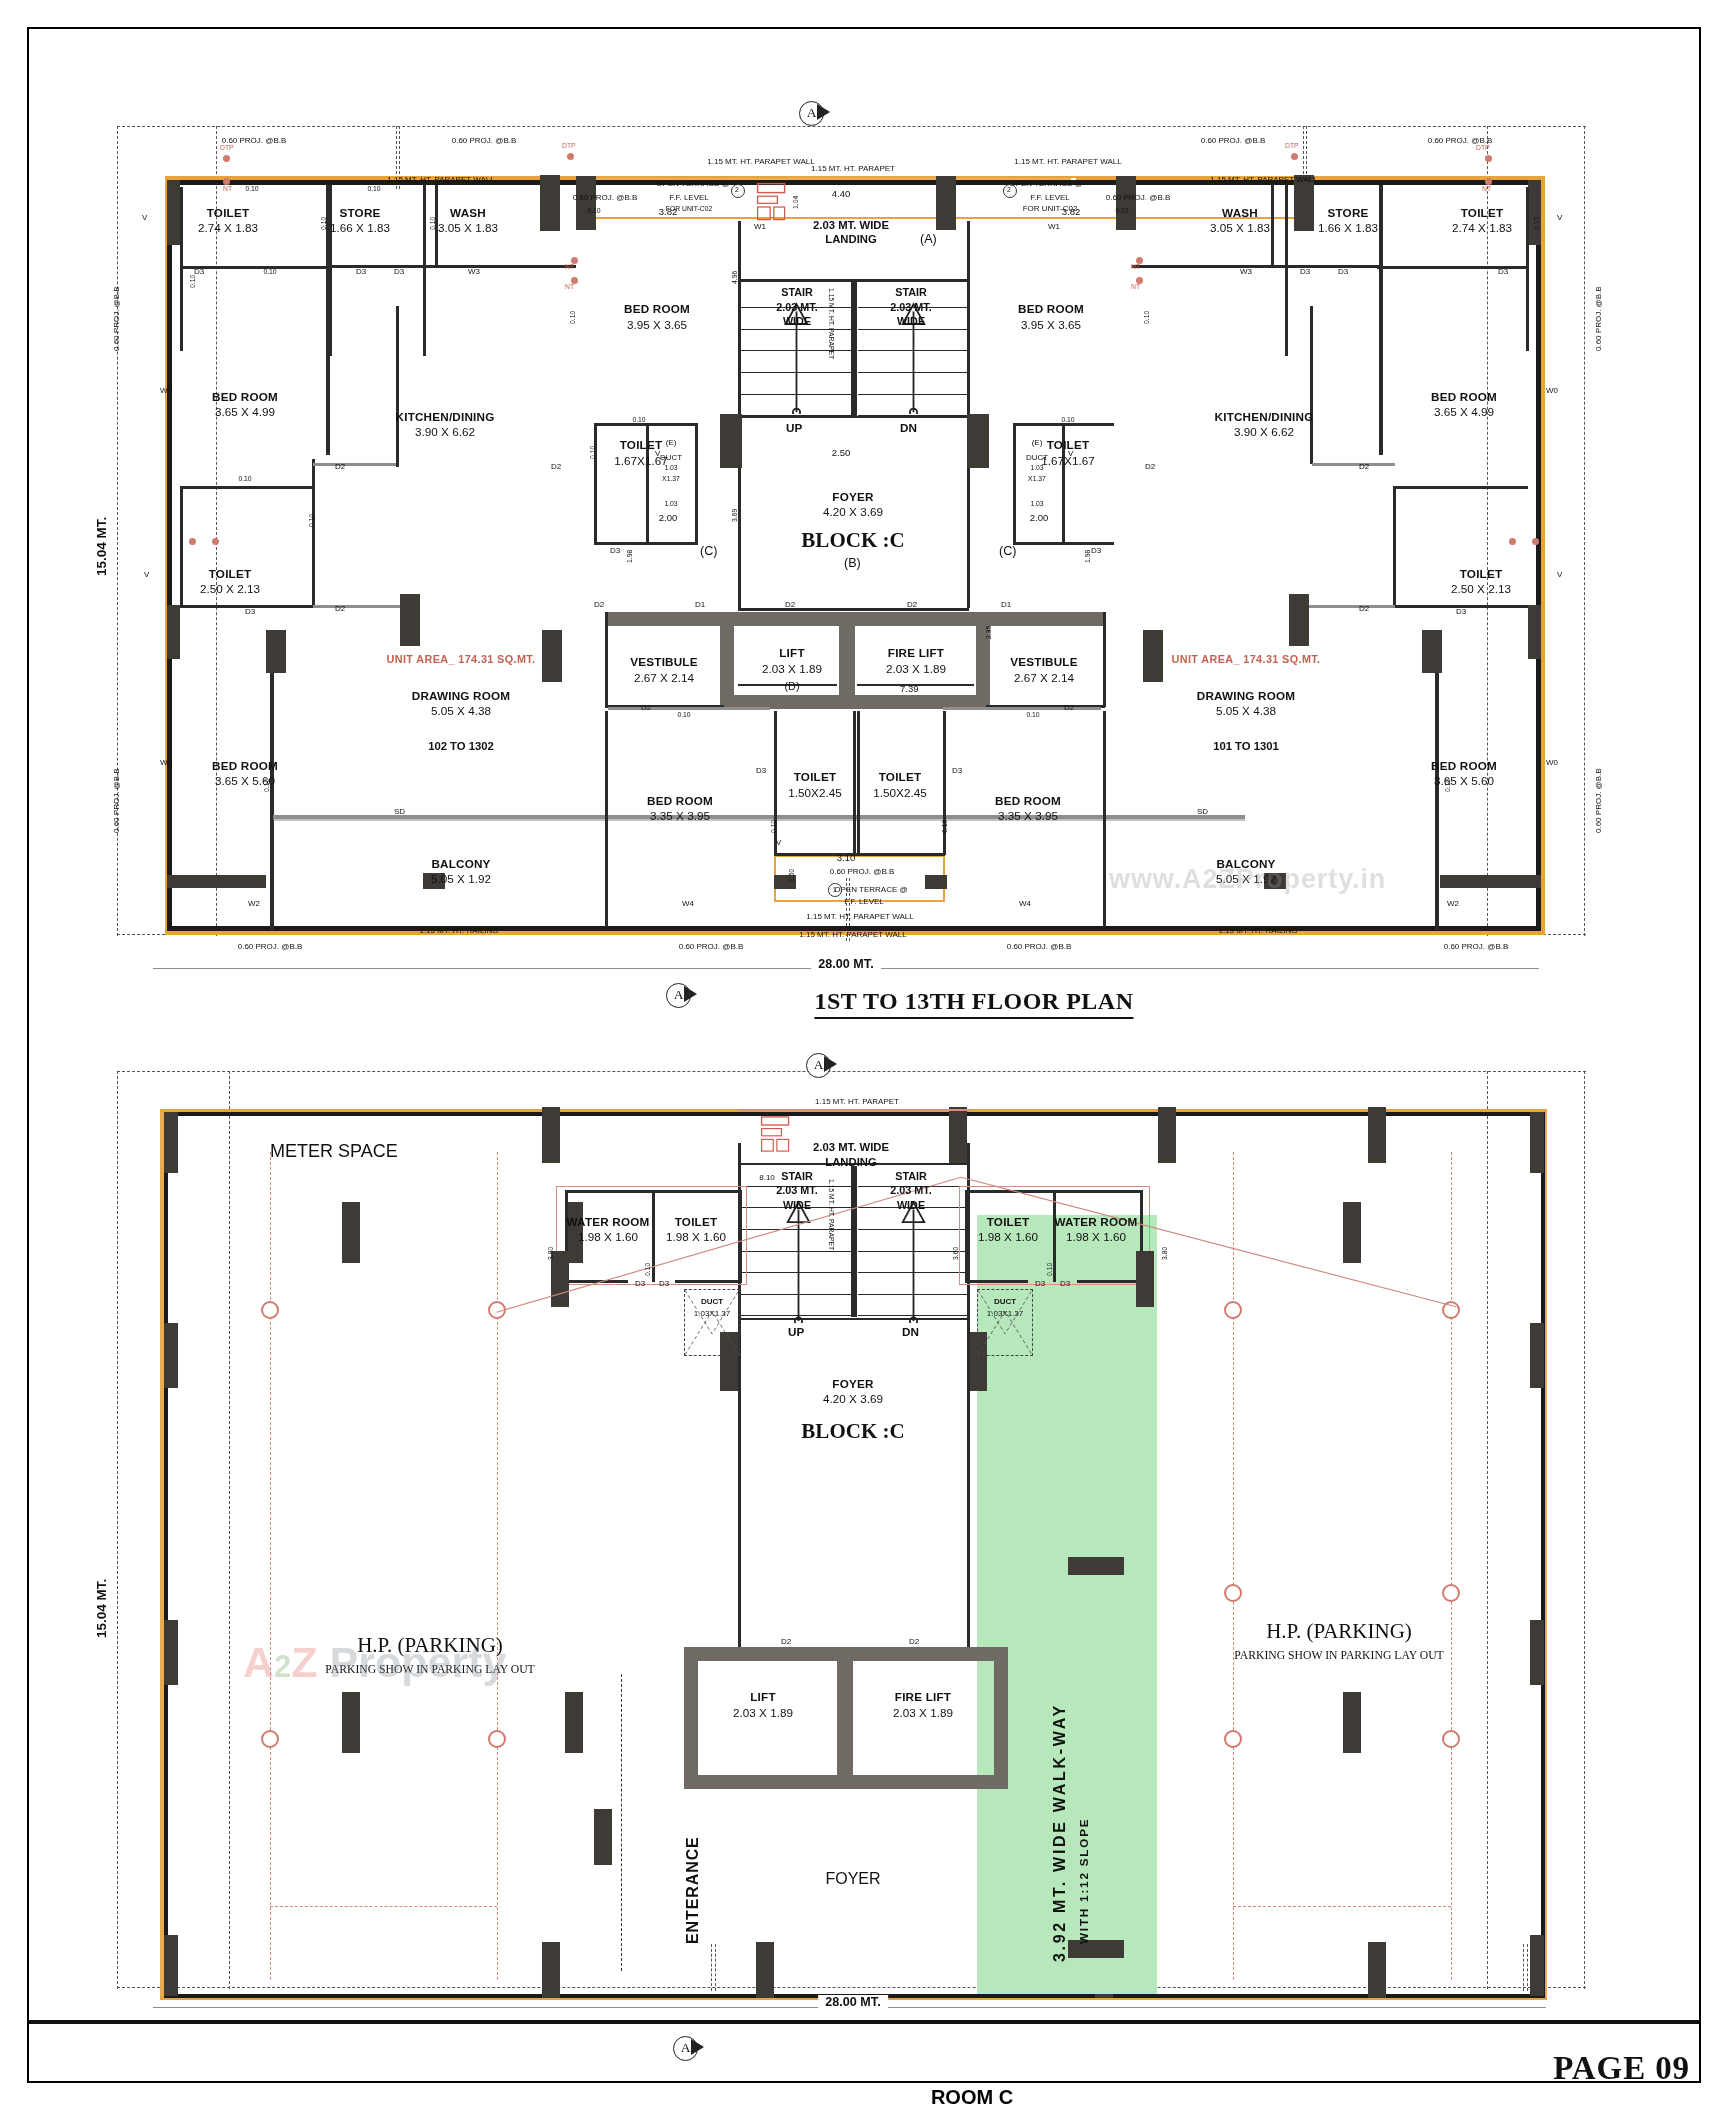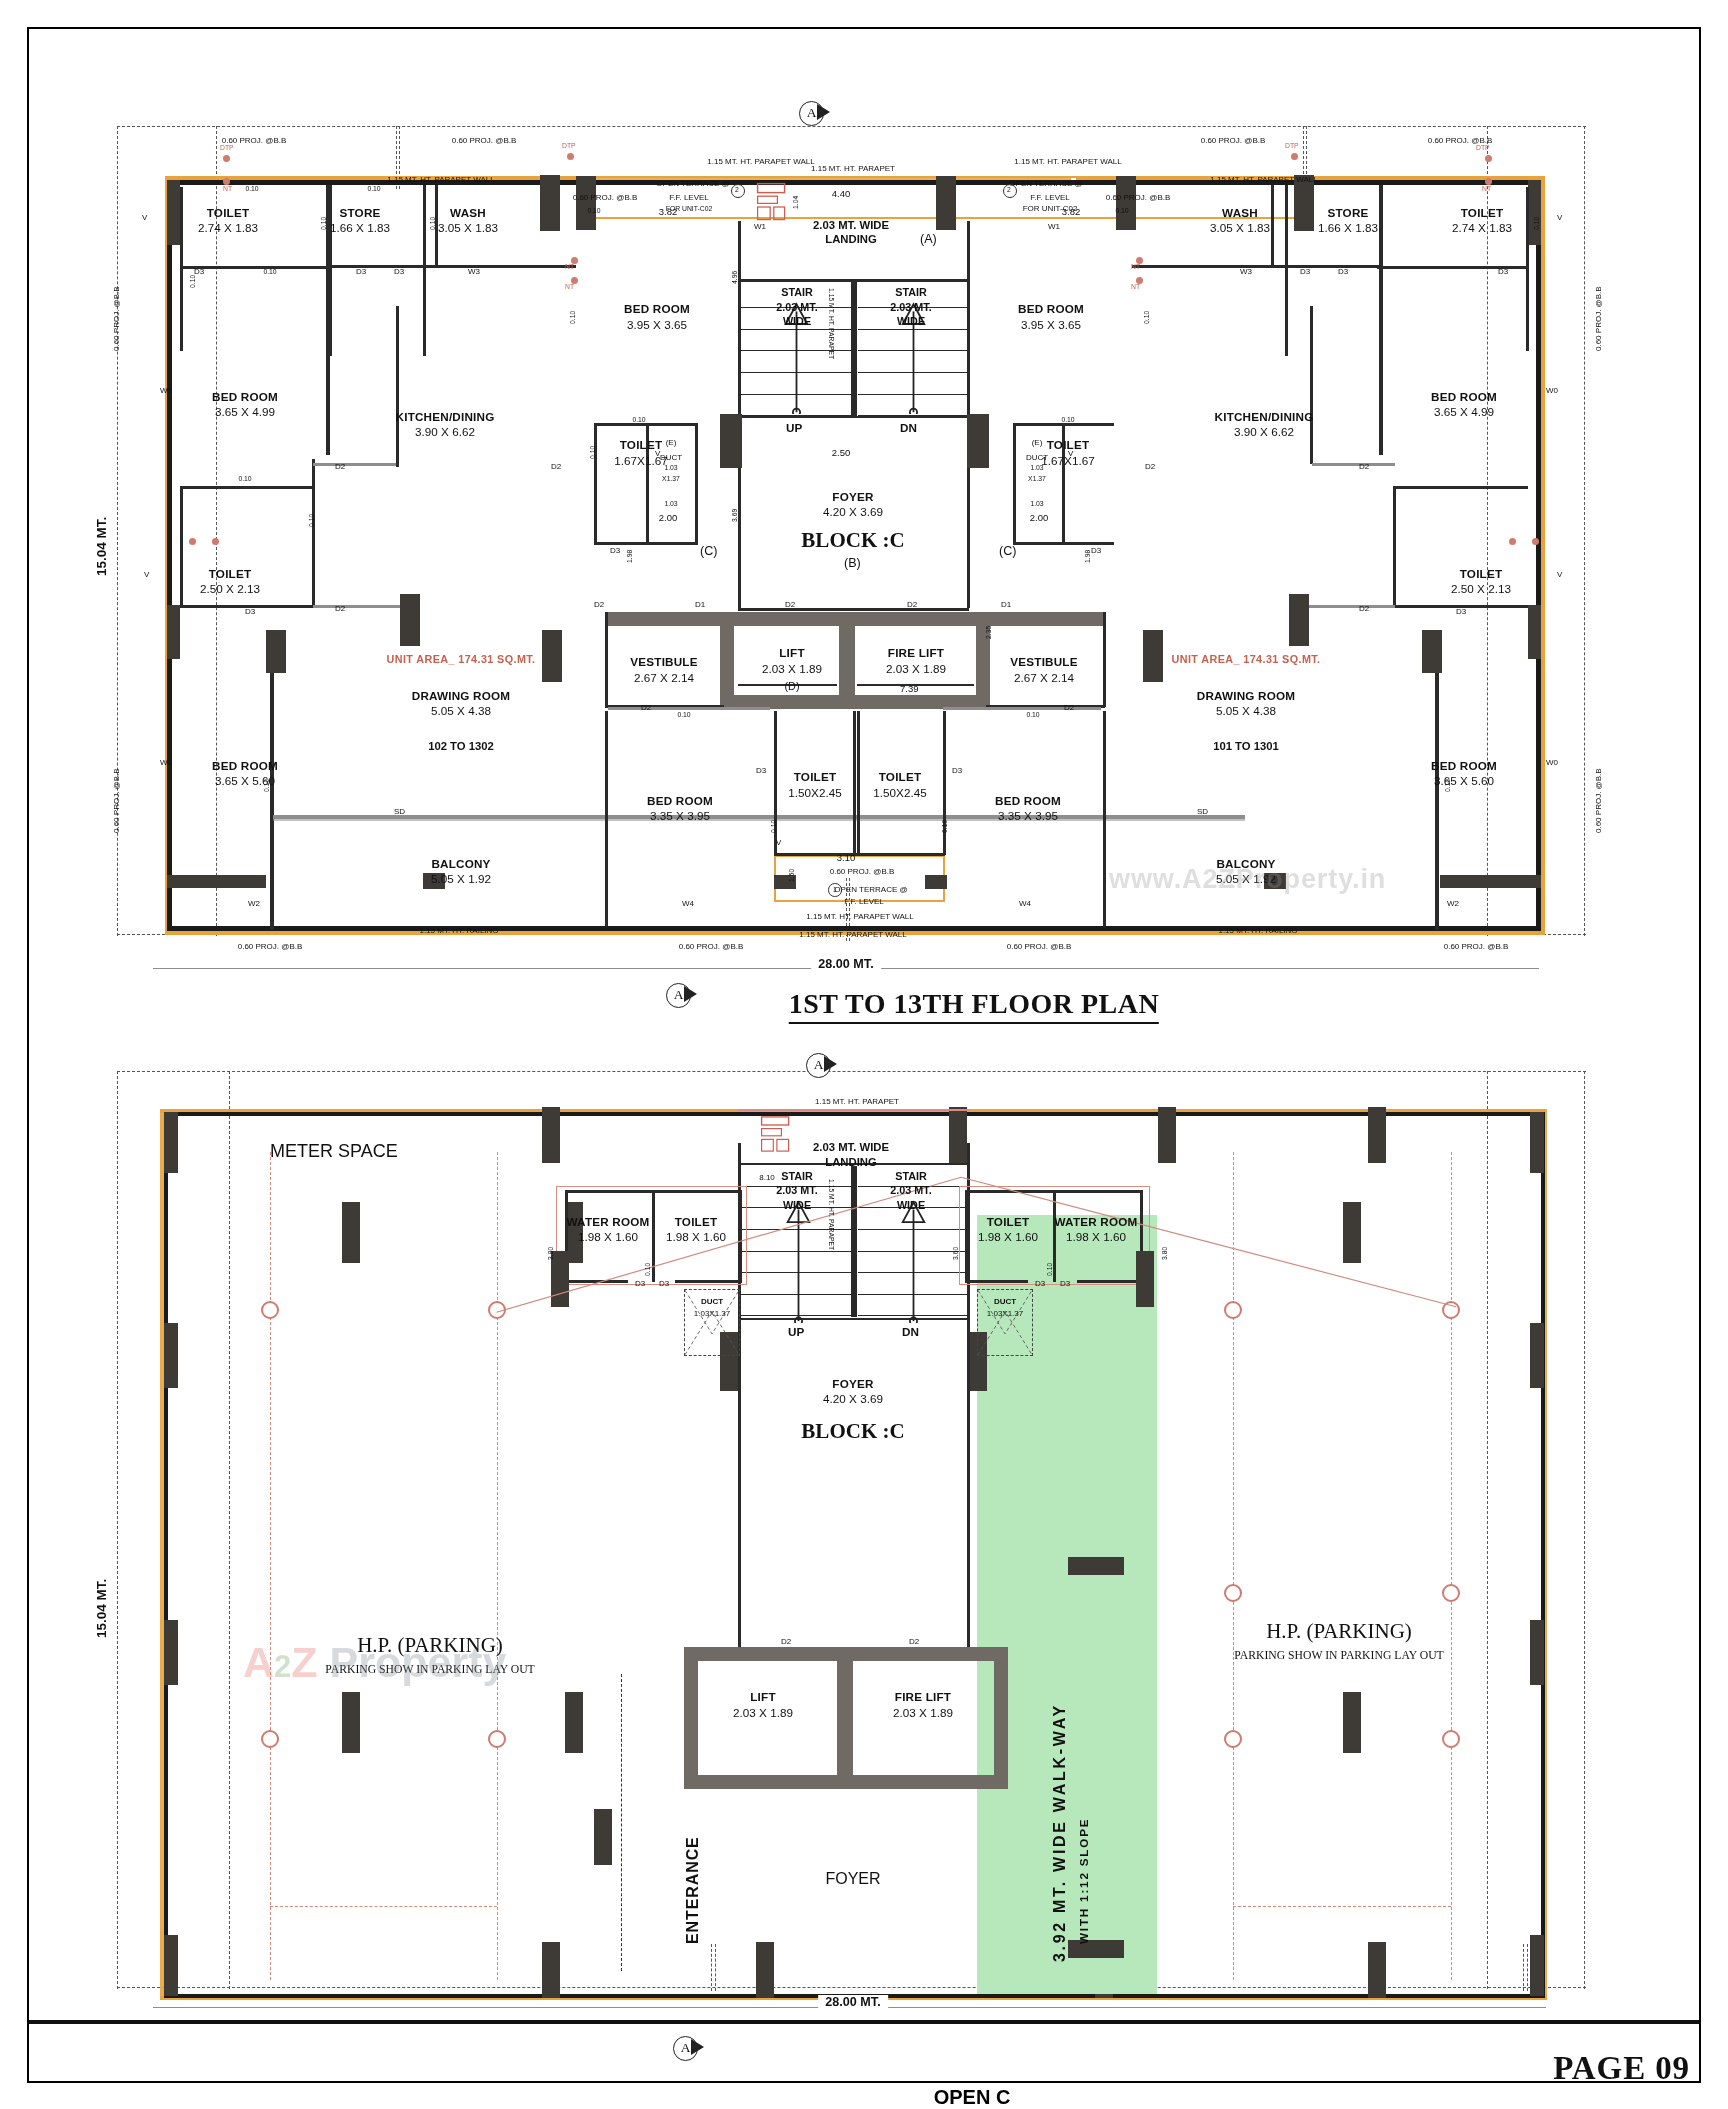--- a/index.html
+++ b/index.html
@@ -29,21 +29,21 @@
   .orange{background:#e8a33d;}
   .pinkline{background:#d98d80;}
   .dashv{border-left:0.9px dashed #555;}
   .dashh{border-top:0.9px dashed #555;}
   .dashdotv{border-left:1.3px dashed #333;}
   .green{background:#b7e8bb;}
   .circ{border:2.3px solid #cf7b6d;border-radius:50%;background:#fff;}
   .reddot{background:#cf7b6d;border-radius:50%;}
 
   
-  .sectitle{position:absolute;font-family:"Liberation Serif",serif;font-weight:bold;font-size:28px;letter-spacing:0.5px;color:#111;border-bottom:2.3px solid #111;padding-bottom:1.8px;transform:translateX(-50%);white-space:nowrap;}
+  .sectitle{position:absolute;font-family:"Liberation Serif",serif;font-weight:bold;font-size:24px;letter-spacing:0.5px;color:#111;border-bottom:2.3px solid #111;padding-bottom:1.8px;transform:translateX(-50%);white-space:nowrap;}
   .subtitle{position:absolute;font-family:"Liberation Sans",sans-serif;font-weight:bold;font-size:20px;transform:translateX(-50%);white-space:nowrap;}
 
   
   .pagefoot{position:absolute;right:38px;bottom:23.4px;font-family:"Liberation Serif",serif;font-weight:bold;font-size:33px;letter-spacing:0.9px;color:#111;}
   .footrule{position:absolute;left:29px;right:29px;bottom:86px;height:4.5px;background:#111;}
 
   
   .amark{position:absolute;width:31px;height:27px;}
   .amark .cir{position:absolute;left:0;top:1.8px;width:23.4px;height:23.4px;border:1.6px solid #222;border-radius:50%;
       font-family:"Liberation Serif",serif;font-size:13.5px;text-align:center;line-height:22.5px;color:#111;background:#fff;}
@@ -742,21 +742,21 @@
 
   <div class="amark" style="left:806px;top:7.2px;">
     <div class="cir">A</div>
         <div class="tri"></div>
   </div>
   <div class="amark" style="left:673px;top:990px;">
     <div class="cir">A</div>
         <div class="tri"></div>
   </div>
 
-  <div class="subtitle" style="left:972px;top:1042px;">OPEN C</div>
+  <div class="subtitle" style="left:972px;top:1042px;">ROOM C</div>
 
   <div class="wm2" style="left:243px;top:594px;font-size:43px;">
     <span style="color:rgba(226,120,110,.35);">A</span><span style="color:rgba(120,170,110,.35);font-size:31px;">2</span><span style="color:rgba(226,120,110,.35);">Z</span><span style="color:rgba(130,140,150,.32);">&nbsp;Property</span>
   </div>
  </div>
 
  <div class="footrule"></div>
  <div class="pagefoot">PAGE 09</div>
 </div>
 

